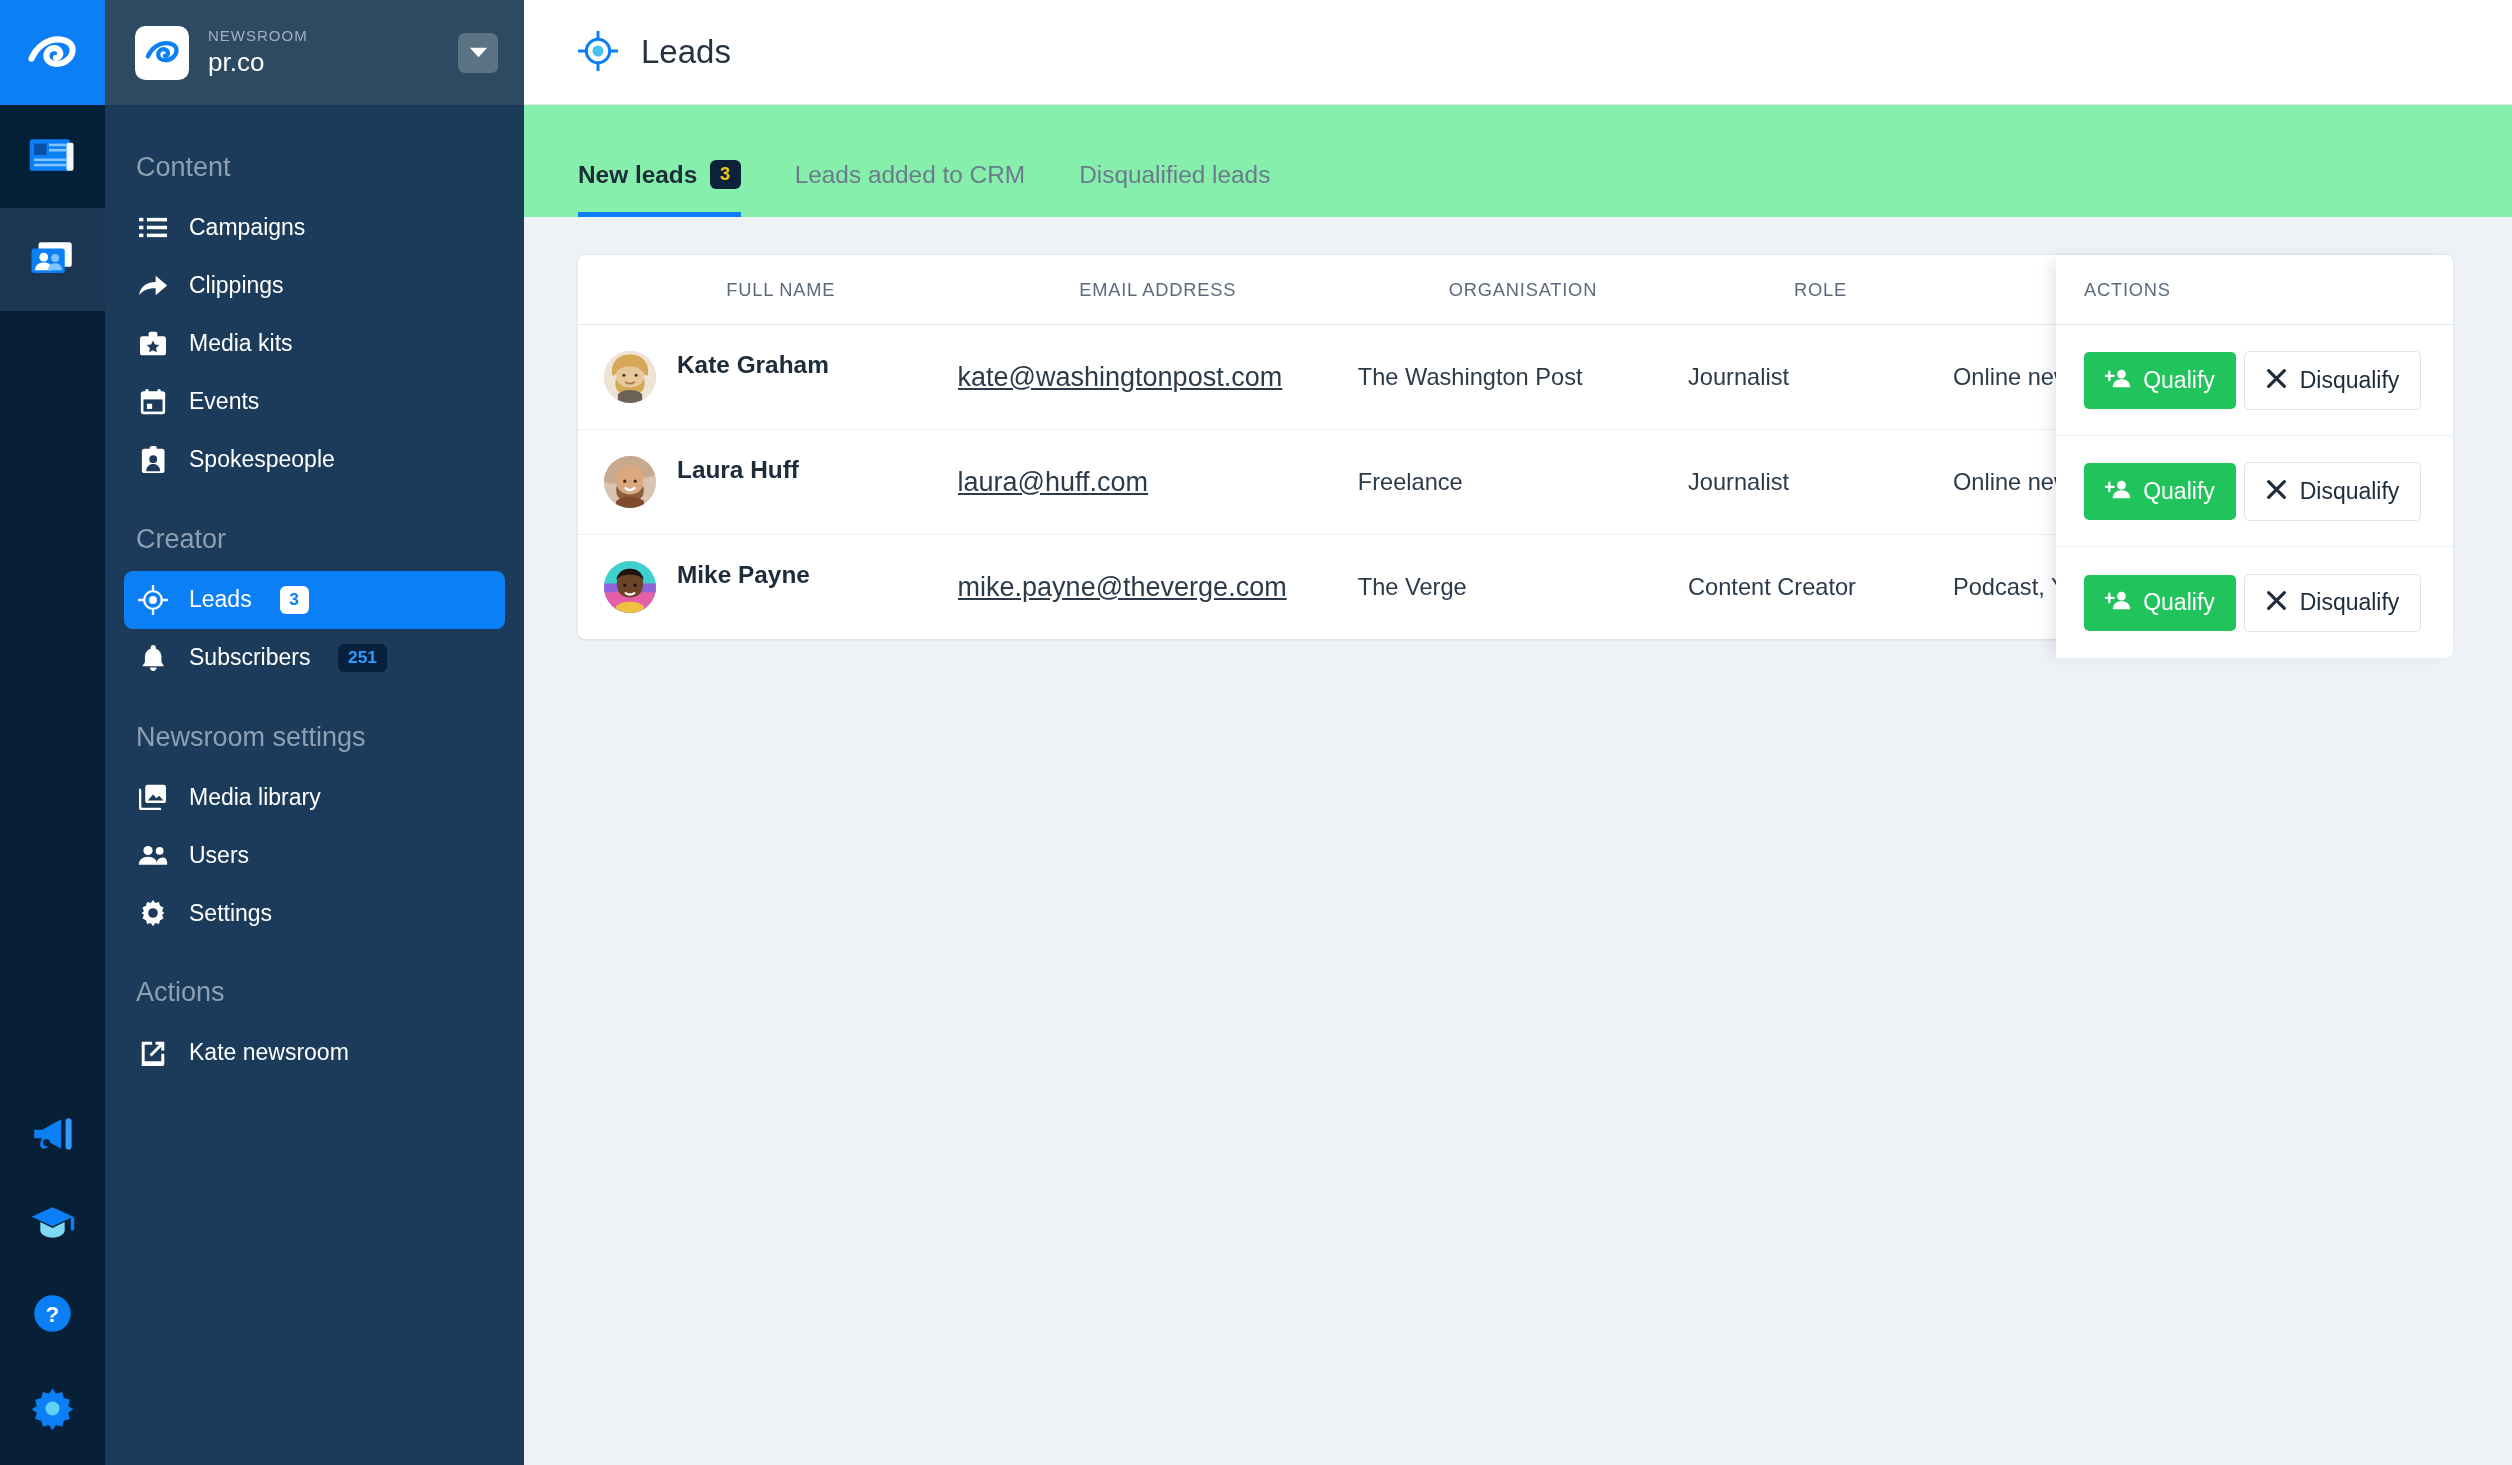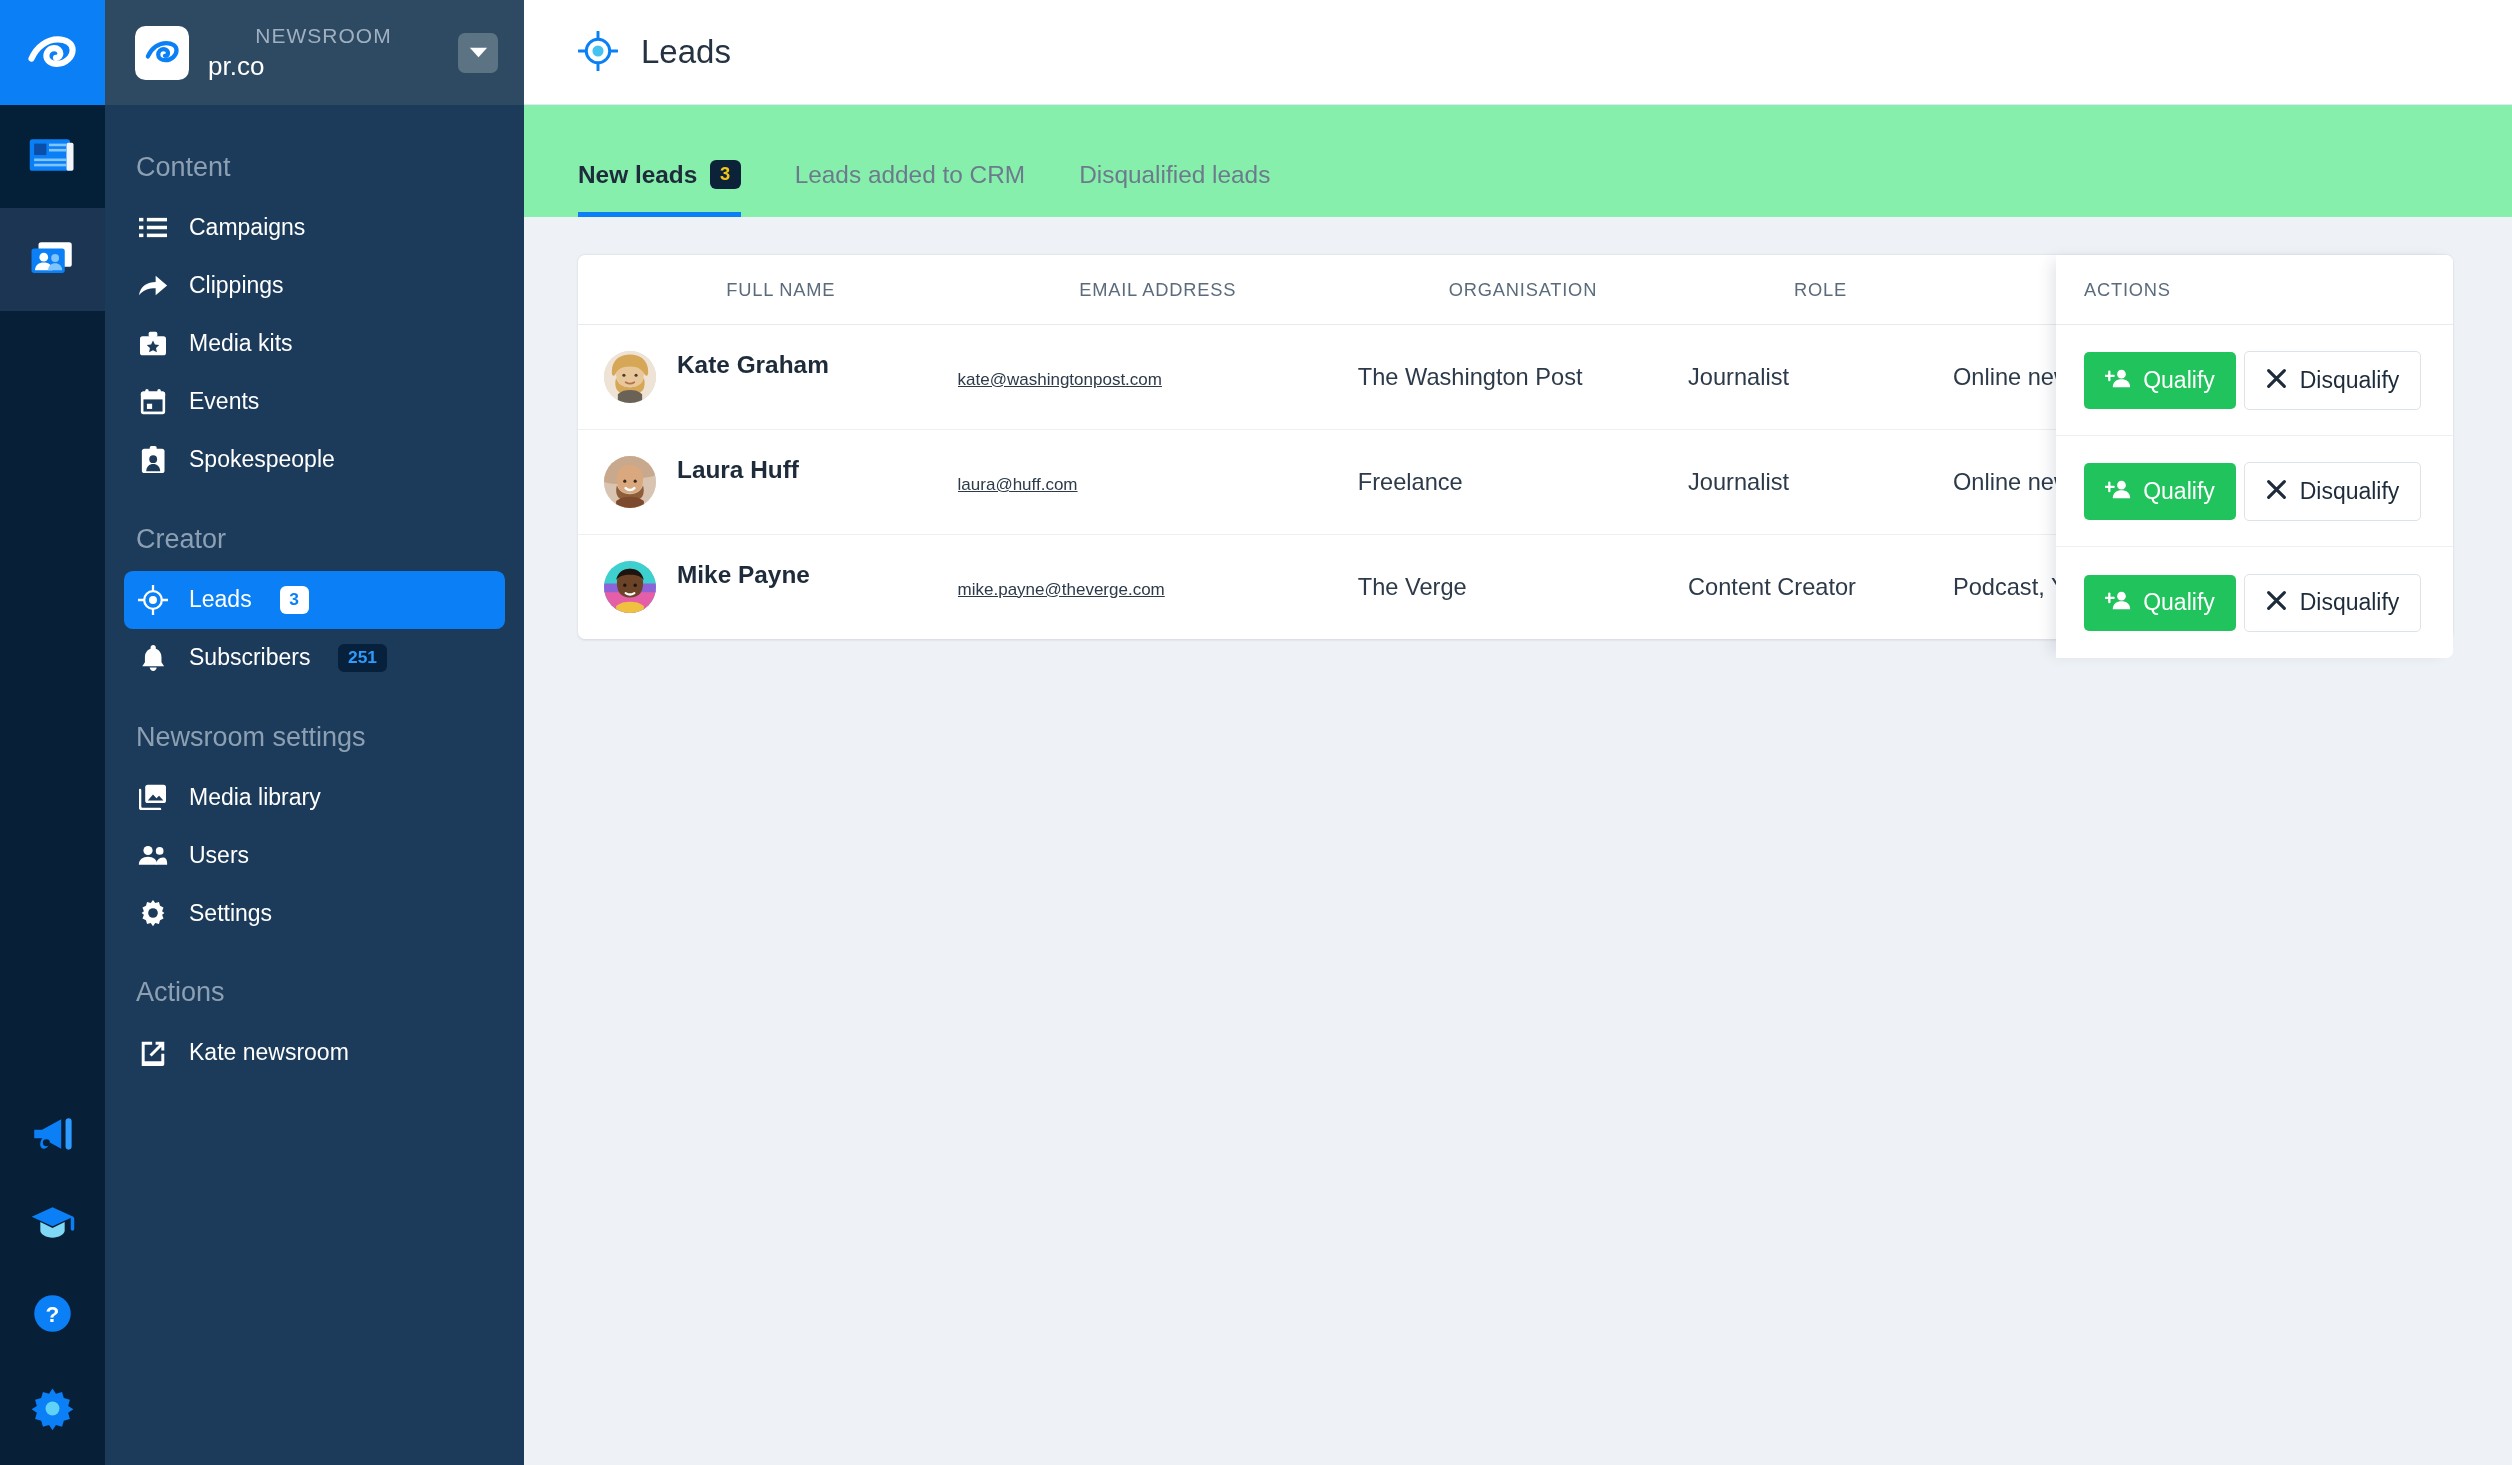--- a/index.html
+++ b/index.html
@@ -69,26 +69,25 @@
   }
   .nr-logo {
     width: 54px; height: 54px;
     flex: 0 0 54px;
     background: #fff;
     border-radius: 10.5px;
     display: flex; align-items: center; justify-content: center;
   }
   .nr-text { flex: 1 1 auto; min-width: 0; }
   .nr-label {
-    font-size: 21px;
+    font-size: 15px;
     letter-spacing: 1px;
     color: #9fb0c1;
     font-weight: 400;
     line-height: 1.35;
-    text-align: center;
   }
   .nr-name {
     font-size: 26px;
     color: #ffffff;
     line-height: 1.25;
     font-weight: 400;
   }
   .nr-caret {
     width: 40px; height: 40px;
     flex: 0 0 40px;
@@ -241,21 +240,21 @@
     flex: 0 0 52px;
     border-radius: 50%;
     overflow: hidden;
     background: #d7dde4;
   }
   .avatar svg { display: block; }
   .nm { font-size: 24.4px; font-weight: 700; color: #1d2b3a; }
   .email-link {
     color: #2c3a49;
     text-decoration: underline;
-    font-size: 17px;
+    font-size: 27px;
     cursor: pointer;
   }
 
   
   .actions-panel {
     position: absolute;
     top: 0;
     right: 0;
     width: 397px;
     background: #ffffff;

